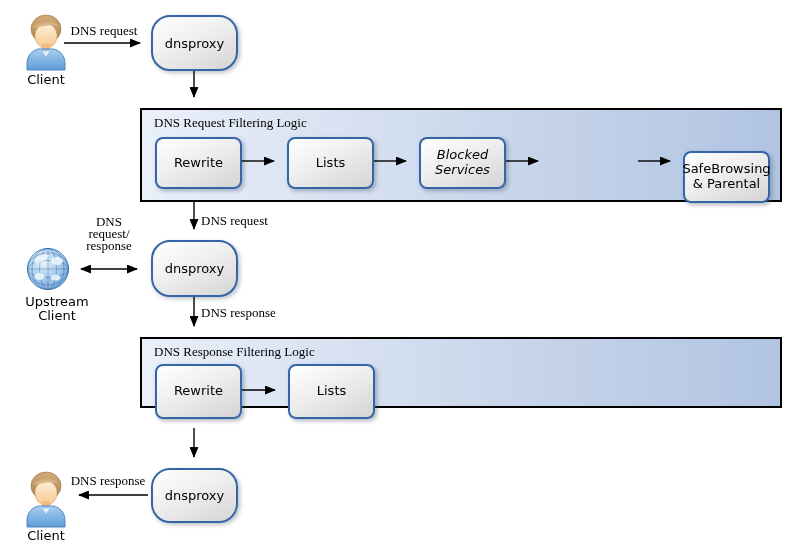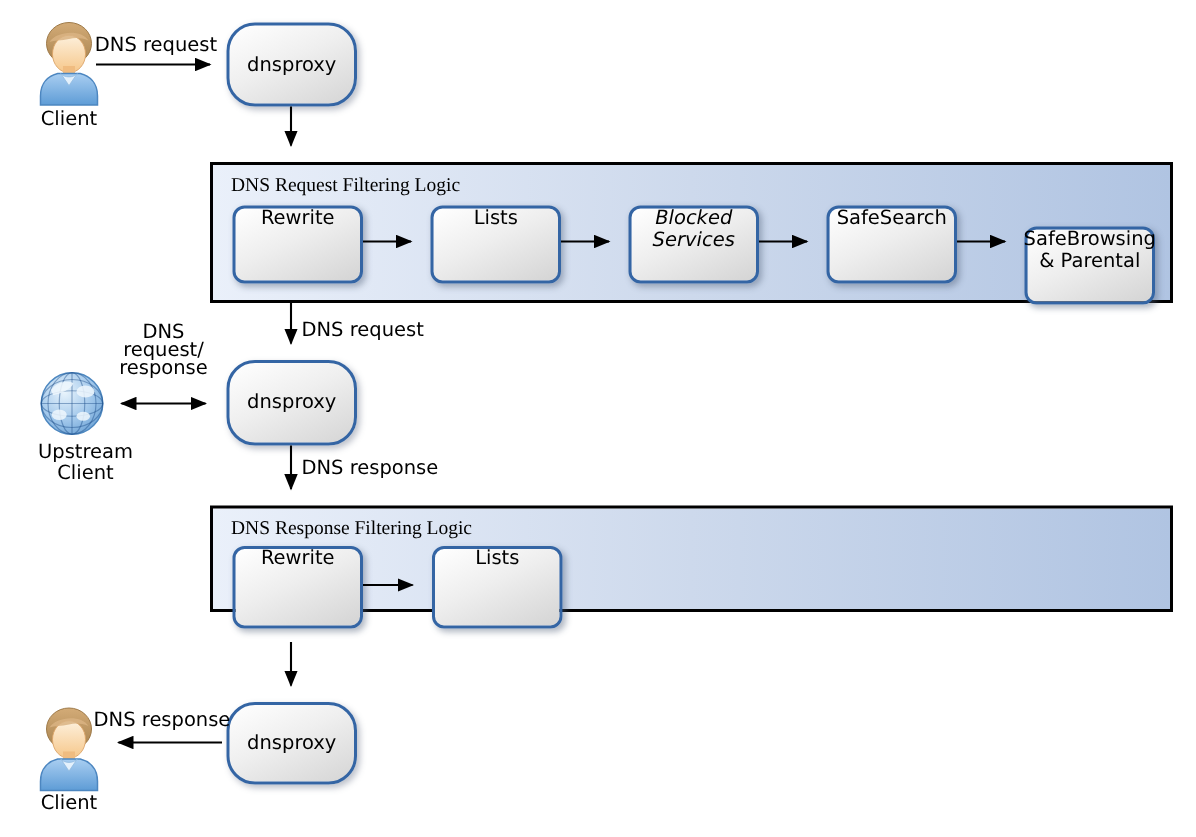--- a/index.html
+++ b/index.html
@@ -18,29 +18,29 @@
     position:absolute;box-sizing:border-box;
     border:2px solid #000000;
     background:linear-gradient(90deg,#eaf0fa 0%,#cdd9ec 50%,#b0c4e2 100%);
   }
   .container-title{position:absolute;left:12px;top:5px;white-space:nowrap;font-family:Liberation Serif, serif;}
   .step{
     position:absolute;box-sizing:border-box;
     border:2px solid #3465a4;border-radius:8px;
     background:linear-gradient(155deg,#ffffff 0%,#eeeeee 45%,#d4d4d4 100%);
     box-shadow:2px 2px 4px rgba(80,95,120,0.45);
-    display:flex;justify-content:center;
+    display:flex;align-items:center;justify-content:center;
   }
   .preline{white-space:pre-line;text-align:center;line-height:1.15;}
   .edge-label{position:absolute;line-height:1.0;}
   .edge-label.center{text-align:center;}
   .icon{position:absolute;}
   .icon-label{position:absolute;text-align:center;line-height:1.05;}
   #edges{position:absolute;left:0;top:0;width:797px;height:558px;pointer-events:none;z-index:6;}
-  .lbl{position:absolute;z-index:7;}
+  .lbl{position:absolute;z-index:7;font-family:Liberation Serif, serif;}
 </style>
 </head>
 <body>
 
 <div id="stage">
 
   <div class="icon" style="left:24px;top:13px;width:44px;height:58px;">
     <svg width="44" height="58" viewBox="0 0 44 58">
       <defs>
         <linearGradient id="hairGrad" x1="0" y1="0" x2="0" y2="1">
@@ -79,23 +79,20 @@
     <div class="container-title">DNS Request Filtering Logic</div>
     <div class="step" style="left:13px;top:27px;width:87px;height:52px;">
       <span class="preline">Rewrite</span>
     </div>
     <div class="step" style="left:145px;top:27px;width:87px;height:52px;">
       <span class="preline">Lists</span>
     </div>
     <div class="step" style="left:277px;top:27px;width:87px;height:52px;font-style:italic;">
       <span class="preline">Blocked
 Services</span>
-    </div>
-    <div class="step" style="left:409px;top:27px;width:87px;height:52px;">
-      <span class="preline">SafeSearch</span>
     </div>
     <div class="step" style="left:541px;top:41px;width:87px;height:52px;">
       <span class="preline">SafeBrowsing
 &amp; Parental</span>
     </div>
   </div>
 
   <div class="node" style="left:151px;top:240px;width:87px;height:57px;">
     <span>dnsproxy</span>
   </div>

